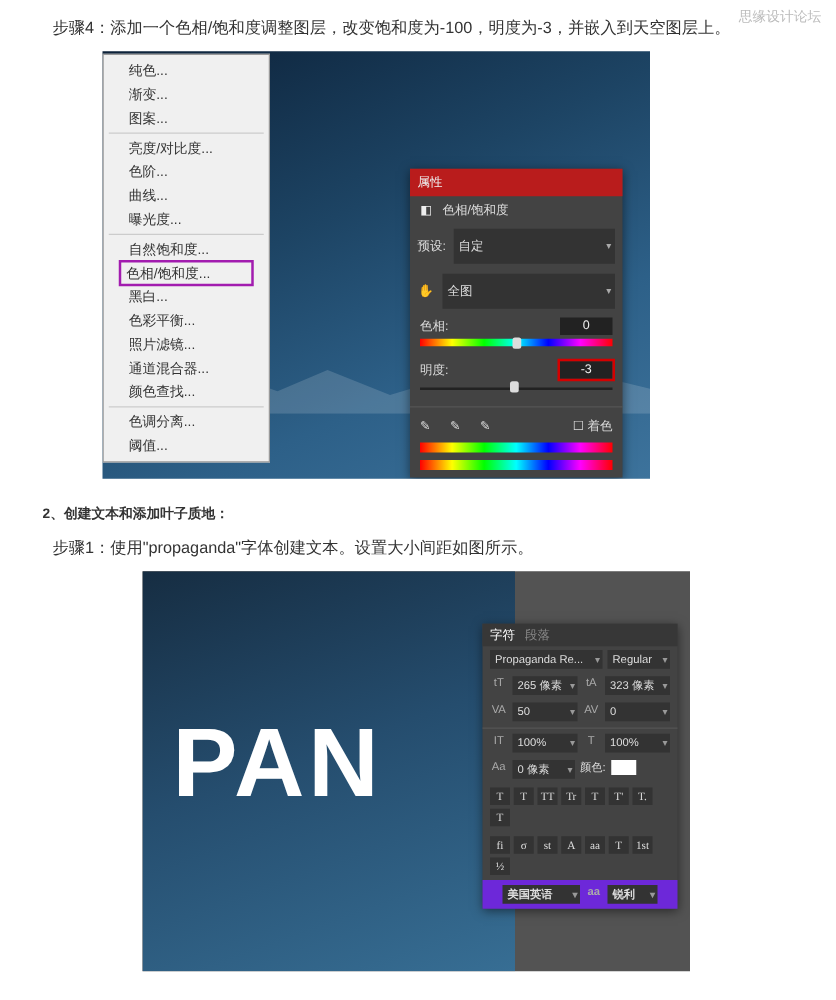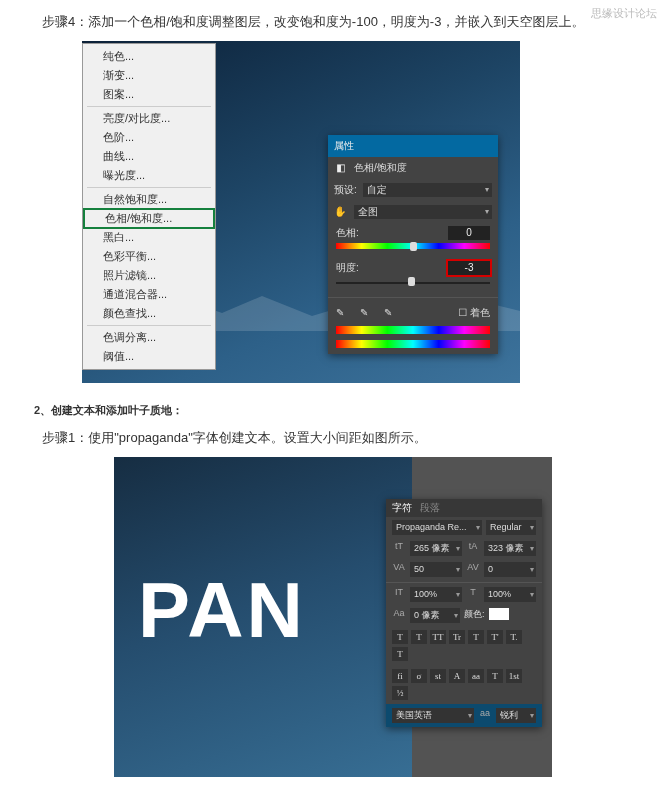--- a/index.html
+++ b/index.html
@@ -7,28 +7,28 @@
 .page { padding: 8px 10px 20px 42px; }
 .watermark { position: absolute; top: 6px; right: 12px; font-size: 11px; color: #bbb; }
 .step-line { font-size: 13px; color: #333; margin: 4px 0 8px 0; line-height: 1.6; }
 .heading2 { font-size: 11px; color: #333; margin: 20px 0 10px -8px; }
 
 
 .shot1 { width: 438px; height: 342px; margin: 6px 0 10px 40px; background: linear-gradient(155deg, #0c2138 0%, #1d4464 40%, #2d6088 70%, #3d739c 100%); position: relative; overflow: hidden; }
 .menu { position: absolute; left: 0; top: 2px; width: 134px; background: #f0f0f0; border: 1px solid #999; font-size: 11px; padding: 3px 0; z-index: 2; }
 .menu .mi { padding: 2px 20px; color: #333; white-space: nowrap; display: flex; align-items: center; }
 .menu .sep { height: 1px; background: #ccc; margin: 2px 4px; }
-.menu .hl { border: 2px solid #15803d; margin: -1px 0; padding: 1px 20px; }
+.menu .hl { border: 2px solid #a21caf; margin: -1px 12px; padding: 1px 4px; }
 
 .panel { position: absolute; right: 22px; top: 94px; width: 170px; background: #434343; font-size: 10px; color: #ddd; box-shadow: 0 2px 8px rgba(0,0,0,0.5); z-index: 2; }
-.panel-head { display: flex; align-items: center; padding: 4px 6px; background: #0369a1; font-size: 10px; }
+.panel-head { display: flex; align-items: center; padding: 4px 6px; background: #b91c1c; font-size: 10px; }
 .panel-head .tab { margin-right: 8px; color: #eee; }
 .panel-row { display: flex; align-items: center; padding: 4px 6px; gap: 6px; }
 .sq-icon { width: 14px; height: 14px; display: flex; align-items: center; justify-content: center; color: #eee; }
-.dropdown { flex: 1; background: #333; height: 14px; display: flex; align-items: center; padding: 0 4px; color: #ddd; position: relative; }
+.dropdown { flex: 1; background: #333; height: 28px; display: flex; align-items: center; padding: 0 4px; color: #ddd; position: relative; }
 .dropdown::after { content: "▾"; position: absolute; right: 3px; font-size: 8px; color: #aaa; }
 .slider-row { padding: 3px 8px; }
 .slider-row .lbl { font-size: 10px; color: #ddd; display: inline-block; width: 44px; }
 .slider-row .val { float: right; width: 42px; height: 14px; background: #222; text-align: center; font-size: 10px; line-height: 14px; color: #eee; }
 .slider-row .val.red { outline: 2px solid #d40000; }
 .slider-track { height: 10px; margin: 3px 0 2px 0; position: relative; }
 .hue-grad { height: 6px; background: linear-gradient(90deg, red, yellow, lime, cyan, blue, magenta, red); }
 .gray-track { height: 2px; background: #222; position: relative; top: 4px; }
 .thumb { position: absolute; top: -1px; width: 7px; height: 9px; background: #ddd; border-radius: 2px; }
 .panel .sepd { height: 1px; background: #555; margin: 4px 0; }
@@ -46,21 +46,21 @@
 .char-panel .tabbar { display: flex; background: #373737; padding: 2px 6px; gap: 8px; font-size: 10px; }
 .char-panel .tabbar .active { color: #fff; }
 .char-panel .tabbar .dim { color: #888; }
 .cp-row { display: flex; padding: 3px 6px; gap: 4px; align-items: flex-start; }
 .cp-sel { flex: 1; background: #333; height: 15px; padding: 0 4px; line-height: 15px; color: #ddd; position: relative; font-size: 9px; overflow: hidden; }
 .cp-sel::after { content: "▾"; position: absolute; right: 2px; font-size: 8px; color: #999; }
 .cp-ico { width: 14px; text-align: center; color: #aaa; font-size: 9px; }
 .cp-row-icons { display: flex; padding: 4px 6px; gap: 3px; flex-wrap: wrap; }
 .chip { width: 16px; height: 14px; background: #333; text-align: center; line-height: 14px; font-size: 9px; color: #ddd; font-family: serif; }
 .swatch { width: 20px; height: 12px; background: #fff; }
-.cp-foot { display: flex; padding: 4px 6px; gap: 4px; background: #0c4a6e; }
+.cp-foot { display: flex; padding: 4px 16px; gap: 4px; background: #6d28d9; font-weight: bold; }
 </style>
 </head>
 <body>
 <div class="page">
 
 <div class="watermark">思缘设计论坛</div>
 
 <p class="step-line">步骤4：添加一个色相/饱和度调整图层，改变饱和度为-100，明度为-3，并嵌入到天空图层上。</p>
 
 <div class="shot1">

